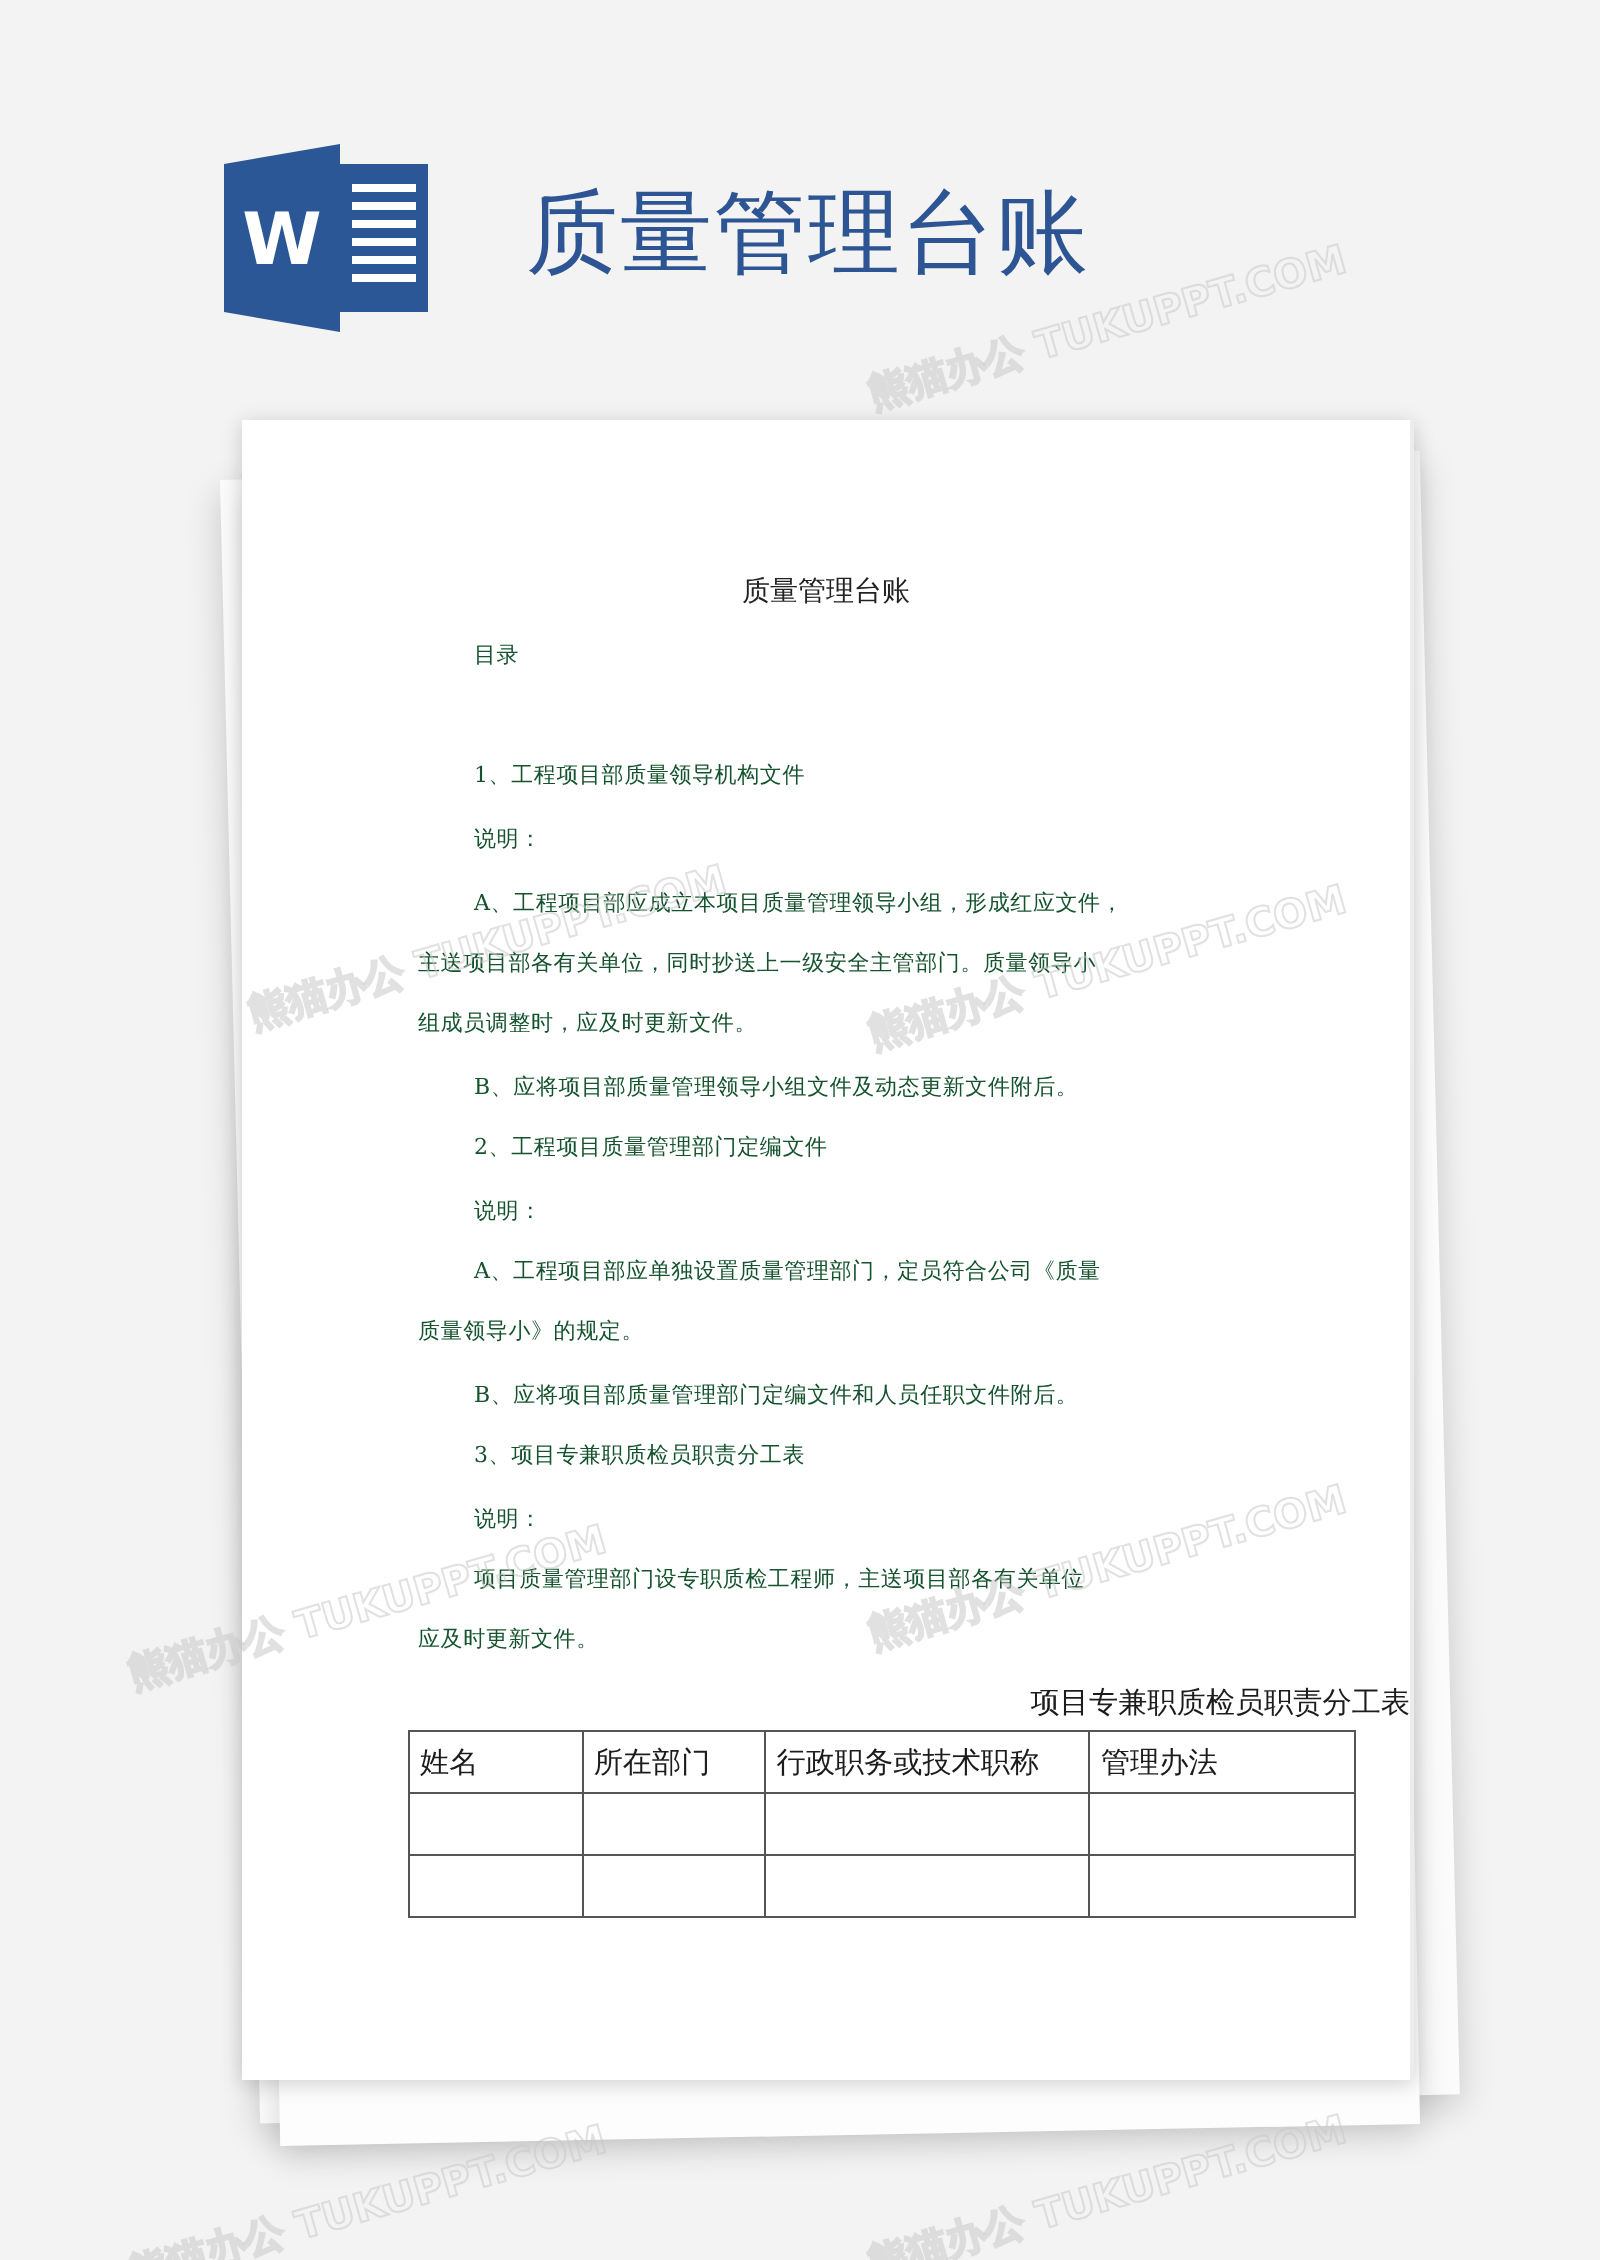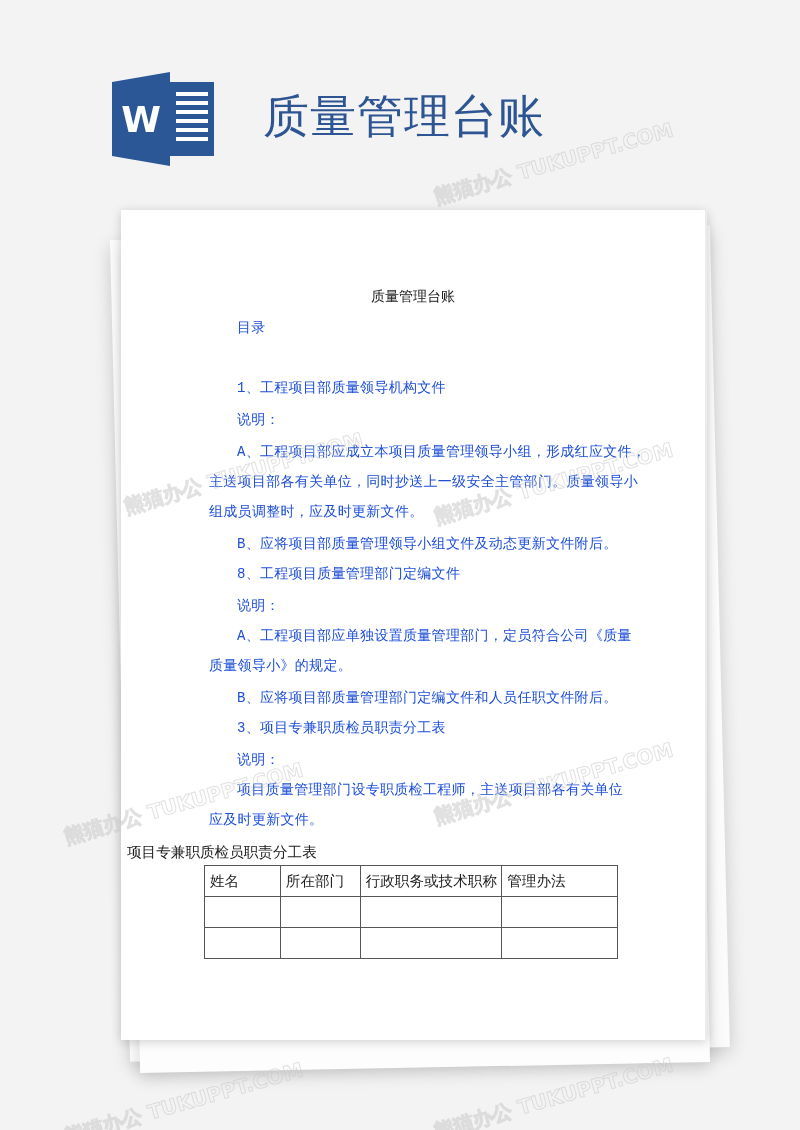--- a/index.html
+++ b/index.html
@@ -49,32 +49,32 @@
     position: absolute; left: 121px; top: 210px; width: 586px; height: 830px;
     background: #ffffff;
     box-shadow: 0 2px 10px rgba(0,0,0,0.18);
     border-right: 2px solid #ececec;
   }
   .doc-title {
     position: absolute; left: 0; right: 0; top: 77px;
     text-align: center; font-size: 14px; color: #222; line-height: 18px;
   }
   .line {
-    position: absolute; font-size: 14px; color: #1d4ed8; line-height: 18px;
-    white-space: nowrap; letter-spacing: 0.3px; font-family: Liberation Mono, monospace;
+    position: absolute; font-size: 11px; color: #14532d; line-height: 18px;
+    white-space: nowrap; letter-spacing: 0.3px;
   }
   .ind { left: 116px; }
   .noind { left: 88px; }
 
   .table-caption {
-    position: absolute; left: 0; right: 0; top: 633px; text-align: left;
+    position: absolute; left: 0; right: 0; top: 633px; text-align: right;
     font-size: 14.6px; color: #1c1c1c; line-height: 18px; padding-left: 6px;
   }
   table.duty {
-    position: absolute; left: 83px; top: 655px; width: 414px;
+    position: absolute; left: 83px; top: 655px; width: 474px;
     border-collapse: collapse;
   }
   table.duty td, table.duty th {
     border: 1px solid #555;
     height: 31px;
     font-weight: normal;
     text-align: left;
     padding-left: 5px;
     font-size: 14.6px; color: #1c1c1c;
   }
@@ -105,21 +105,21 @@
 <div class="page">
   <div class="doc-title">质量管理台账</div>
 
   <div class="line ind" style="top:109px">目录</div>
   <div class="line ind" style="top:169px">1、工程项目部质量领导机构文件</div>
   <div class="line ind" style="top:201px">说明：</div>
   <div class="line ind" style="top:233px">A、工程项目部应成立本项目质量管理领导小组，形成红应文件，</div>
   <div class="line noind" style="top:263px">主送项目部各有关单位，同时抄送上一级安全主管部门。质量领导小</div>
   <div class="line ind" style="top:325px">B、应将项目部质量管理领导小组文件及动态更新文件附后。</div>
   <div class="line noind" style="top:293px">组成员调整时，应及时更新文件。</div>
-  <div class="line ind" style="top:355px">8、工程项目质量管理部门定编文件</div>
+  <div class="line ind" style="top:355px">2、工程项目质量管理部门定编文件</div>
   <div class="line ind" style="top:387px">说明：</div>
   <div class="line ind" style="top:417px">A、工程项目部应单独设置质量管理部门，定员符合公司《质量</div>
   <div class="line noind" style="top:447px">质量领导小》的规定。</div>
   <div class="line ind" style="top:479px">B、应将项目部质量管理部门定编文件和人员任职文件附后。</div>
   <div class="line ind" style="top:509px">3、项目专兼职质检员职责分工表</div>
   <div class="line ind" style="top:541px">说明：</div>
   <div class="line ind" style="top:571px">项目质量管理部门设专职质检工程师，主送项目部各有关单位</div>
   <div class="line noind" style="top:601px">应及时更新文件。</div>
 
   <div class="table-caption">项目专兼职质检员职责分工表</div>

